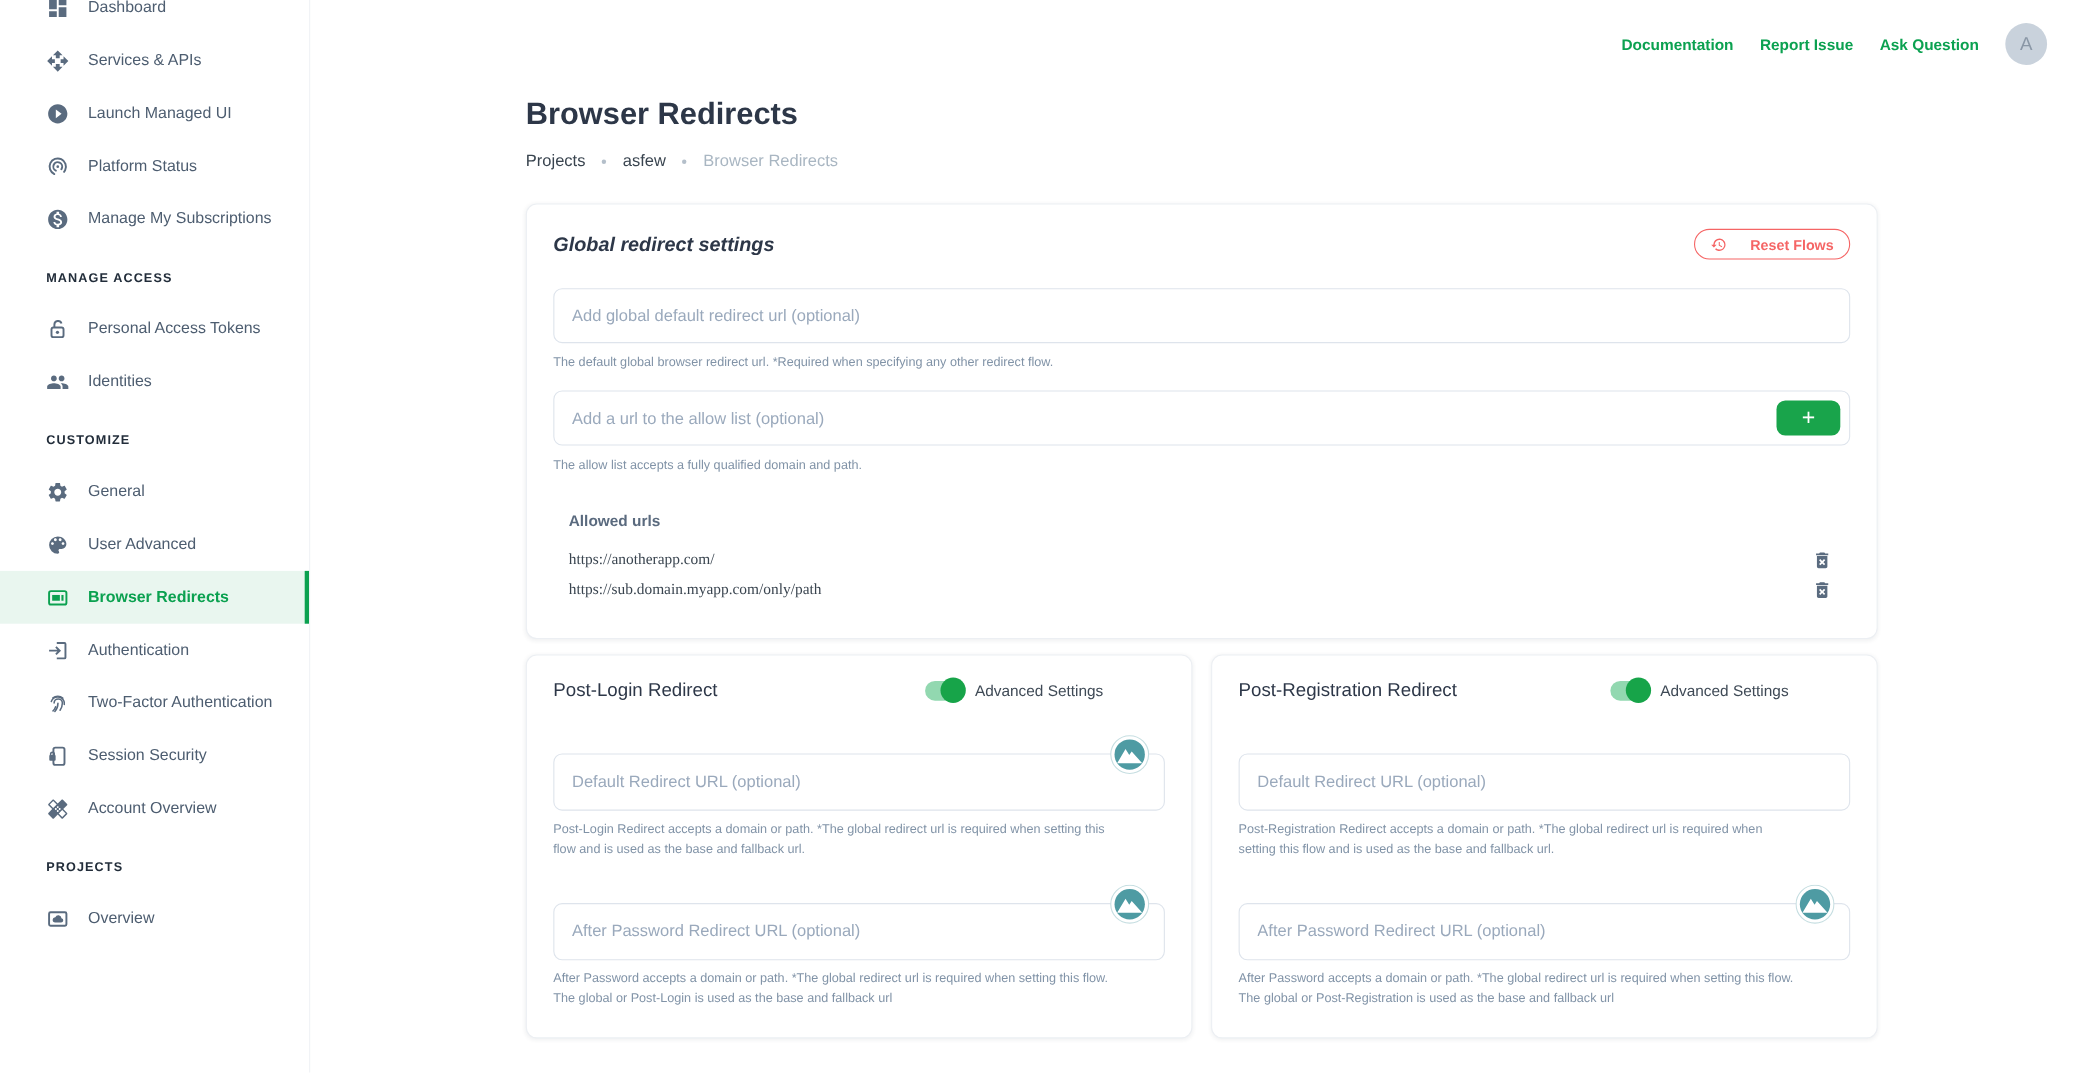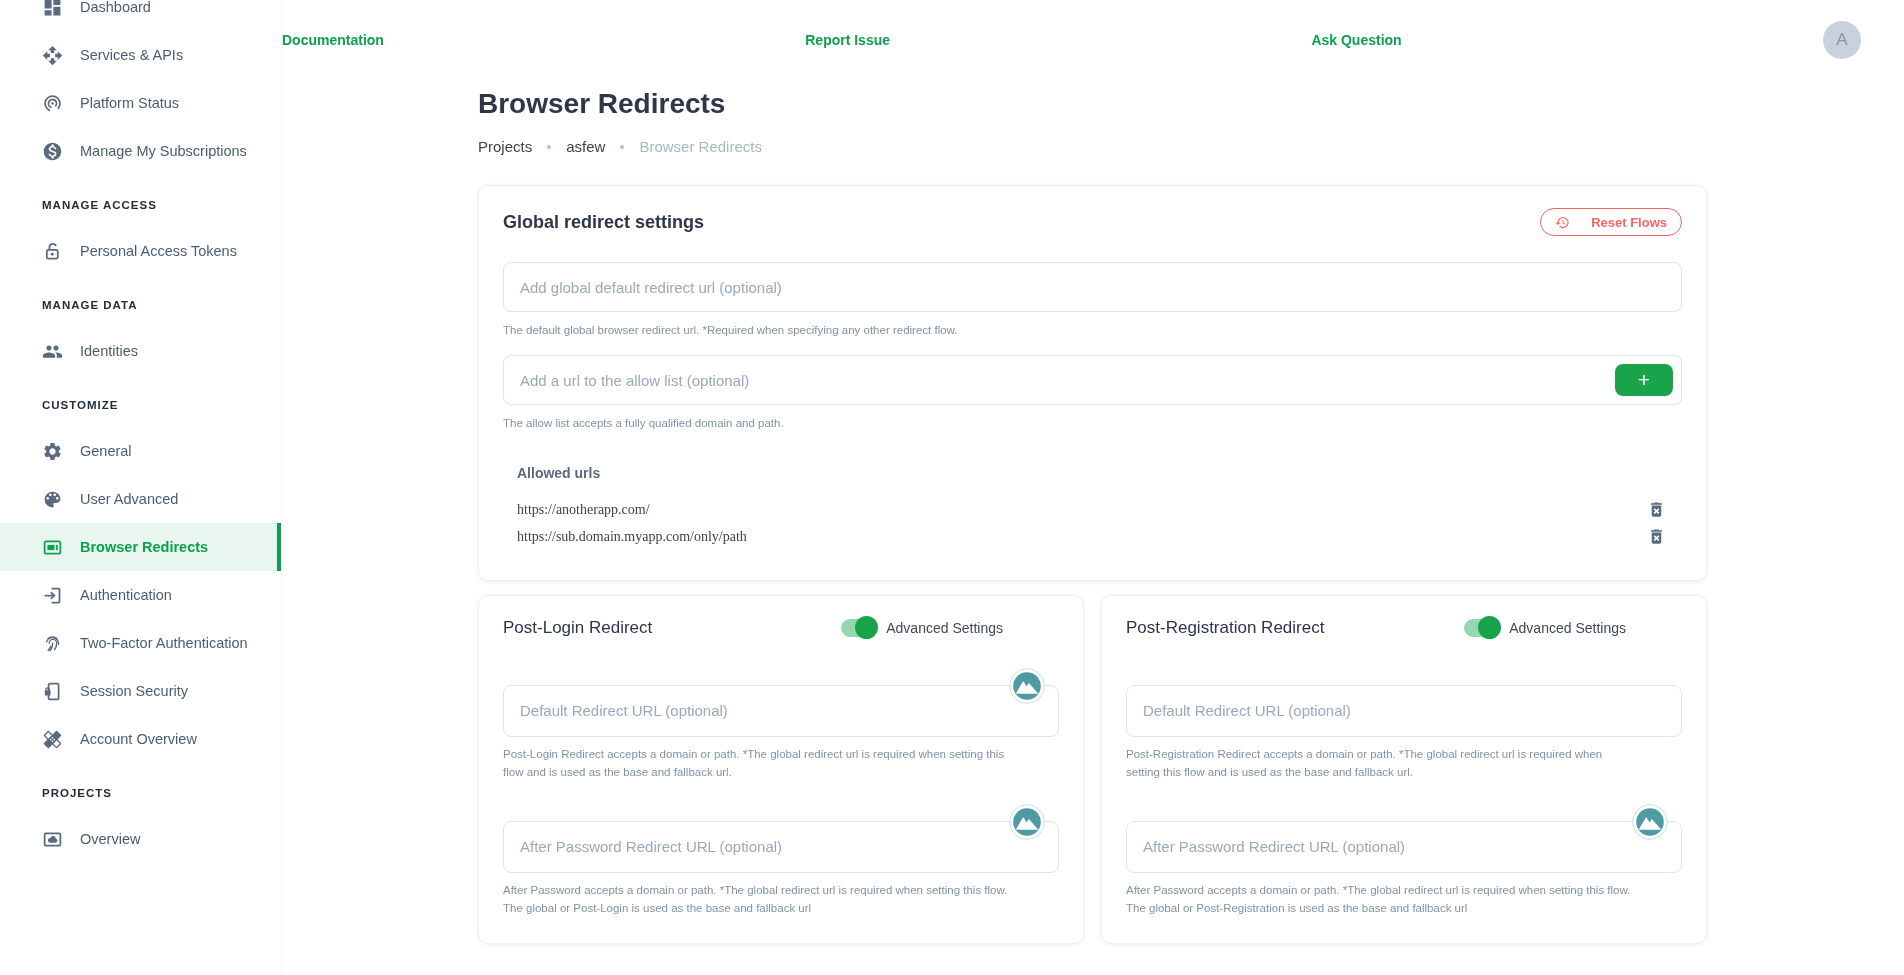--- a/index.html
+++ b/index.html
@@ -16,39 +16,39 @@
   .nav-item .icn svg { width:21px; height:21px; }
   .nav-item .lbl { font-size:14.5px; color:#4d5d70; white-space:nowrap; }
   .nav-item.active { background:#e9f6ef; border-right:4px solid #0ba150; }
   .nav-item.active .lbl { color:#0ba150; font-weight:700; }
   .nav-item.active .icn { color:#0ba150; }
   .nav-header { height:44px; margin-top:8px; display:flex; align-items:center; padding-left:42px;
                 font-size:11.5px; font-weight:700; letter-spacing:1px; color:#222d3a; }
 
   
   .main { margin-left:282px; }
-  .topbar { height:66px; display:flex; justify-content:space-between; align-items:center;
+  .topbar { height:66px; display:flex; justify-content:flex-end; align-items:center;
             padding:14px 43px 0 0; gap:24px; }
   .top-link { font-size:14px; font-weight:700; color:#0ba150; cursor:pointer; text-decoration:none; }
   .avatar { width:38px; height:38px; border-radius:50%; background:#c9d2dc; color:#8a97a6;
             display:flex; align-items:center; justify-content:center; font-size:17px; cursor:pointer; }
 
   
   .content { padding:22px 0 0 196px; width:1425px; }
   .page-title { font-size:28px; font-weight:700; color:#2d3748; }
   .breadcrumb { margin-top:18px; display:flex; align-items:center; font-size:15px; color:#39444f; }
   .breadcrumb .crumb { cursor:pointer; }
   .breadcrumb .crumb.current { color:#a9b6c2; cursor:default; }
   .breadcrumb .dot { width:4px; height:4px; border-radius:50%; background:#b4bfca; margin:0 15px; }
 
   .card { background:#fff; border:1px solid #eceff3; border-radius:10px;
           box-shadow:0 1px 4px rgba(25,39,57,.07); }
   .card-1 { margin-top:30px; width:1229px; padding:22px 24px 30px; }
   .card-head { display:flex; justify-content:space-between; align-items:center; }
-  .card-title { font-size:18px; font-weight:700; color:#2d3748; }
+  .card-title { font-size:18px; font-weight:700; color:#2d3748;font-style:italic; }
 
   .reset-btn { display:flex; align-items:center; gap:21px; height:28px; padding:0 14px;
                border:1px solid #f56565; border-radius:16px; background:#fff; color:#f56565;
                font-size:13px; font-weight:700; font-family:inherit; cursor:pointer;text-align:right; }
   .reset-btn svg { width:15px; height:15px; }
 
   .input-wrap { position:relative; margin-top:26px; }
   .text-input { width:100%; height:50px; border:1px solid #dee4ec; border-radius:8px;
                 padding:0 16px; font-size:15px; color:#39444f; font-family:inherit; outline:none; }
   .text-input::placeholder { color:#9aa9bc; }
@@ -98,20 +98,28 @@
       <div class="nav-item">
         <span class="icn">
           <svg viewBox="0 0 24 24" fill="currentColor">
             <path d="M10 9h4V6h3l-5-5-5 5h3v3zm-1 1H6V7l-5 5 5 5v-3h3v-4zm14 2-5-5v3h-3v4h3v3l5-5zm-9 3h-4v3H7l5 5 5-5h-3v-3z"></path>
           </svg>
         </span>
         <span class="lbl">Services &amp; APIs</span>
       </div>
       <div class="nav-item">
         <span class="icn">
+          <svg viewBox="0 0 24 24" fill="currentColor">
+            <path d="M12 2C6.48 2 2 6.48 2 12s4.48 10 10 10 10-4.48 10-10S17.52 2 12 2zm-2 14.5v-9l6 4.5-6 4.5z"></path>
+          </svg>
+        </span>
+        <span class="lbl">Launch Managed UI</span>
+      </div>
+      <div class="nav-item">
+        <span class="icn">
           <svg viewBox="0 0 24 24" fill="none" stroke="currentColor" stroke-width="2" stroke-linecap="round">
             <circle cx="12" cy="12" r="8.5" stroke-dasharray="42 12" transform="rotate(115 12 12)"></circle>
             <circle cx="12" cy="12" r="4.6" stroke-dasharray="22 8" transform="rotate(115 12 12)"></circle>
             <circle cx="12" cy="12" r="1.4" fill="currentColor" stroke="none"></circle>
           </svg>
         </span>
         <span class="lbl">Platform Status</span>
       </div>
       <div class="nav-item">
         <span class="icn">
@@ -125,21 +133,20 @@
       <div class="nav-item">
         <span class="icn">
           <svg viewBox="0 0 24 24" fill="none" stroke="currentColor" stroke-width="2">
             <rect x="5.5" y="10" width="12.5" height="10" rx="2"></rect>
             <path d="M8.5 10V7a3.8 3.8 0 0 1 7.4-1.2"></path>
             <circle cx="11.7" cy="15" r="1.7" fill="currentColor" stroke="none"></circle>
           </svg>
         </span>
         <span class="lbl">Personal Access Tokens</span>
       </div>
-      <div class="nav-header">MANAGE DATA</div>
       <div class="nav-item">
         <span class="icn">
           <svg viewBox="0 0 24 24" fill="currentColor">
             <path d="M16 11c1.66 0 2.99-1.34 2.99-3S17.66 5 16 5s-3 1.34-3 3 1.34 3 3 3zm-8 0c1.66 0 2.99-1.34 2.99-3S9.66 5 8 5 5 6.34 5 8s1.34 3 3 3zm0 2c-2.33 0-7 1.17-7 3.5V19h14v-2.5c0-2.33-4.67-3.5-7-3.5zm8 0c-.29 0-.62.02-.97.05 1.16.84 1.97 1.97 1.97 3.45V19h6v-2.5c0-2.33-4.67-3.5-7-3.5z"></path>
           </svg>
         </span>
         <span class="lbl">Identities</span>
       </div>
       <div class="nav-header">CUSTOMIZE</div>
       <div class="nav-item">

